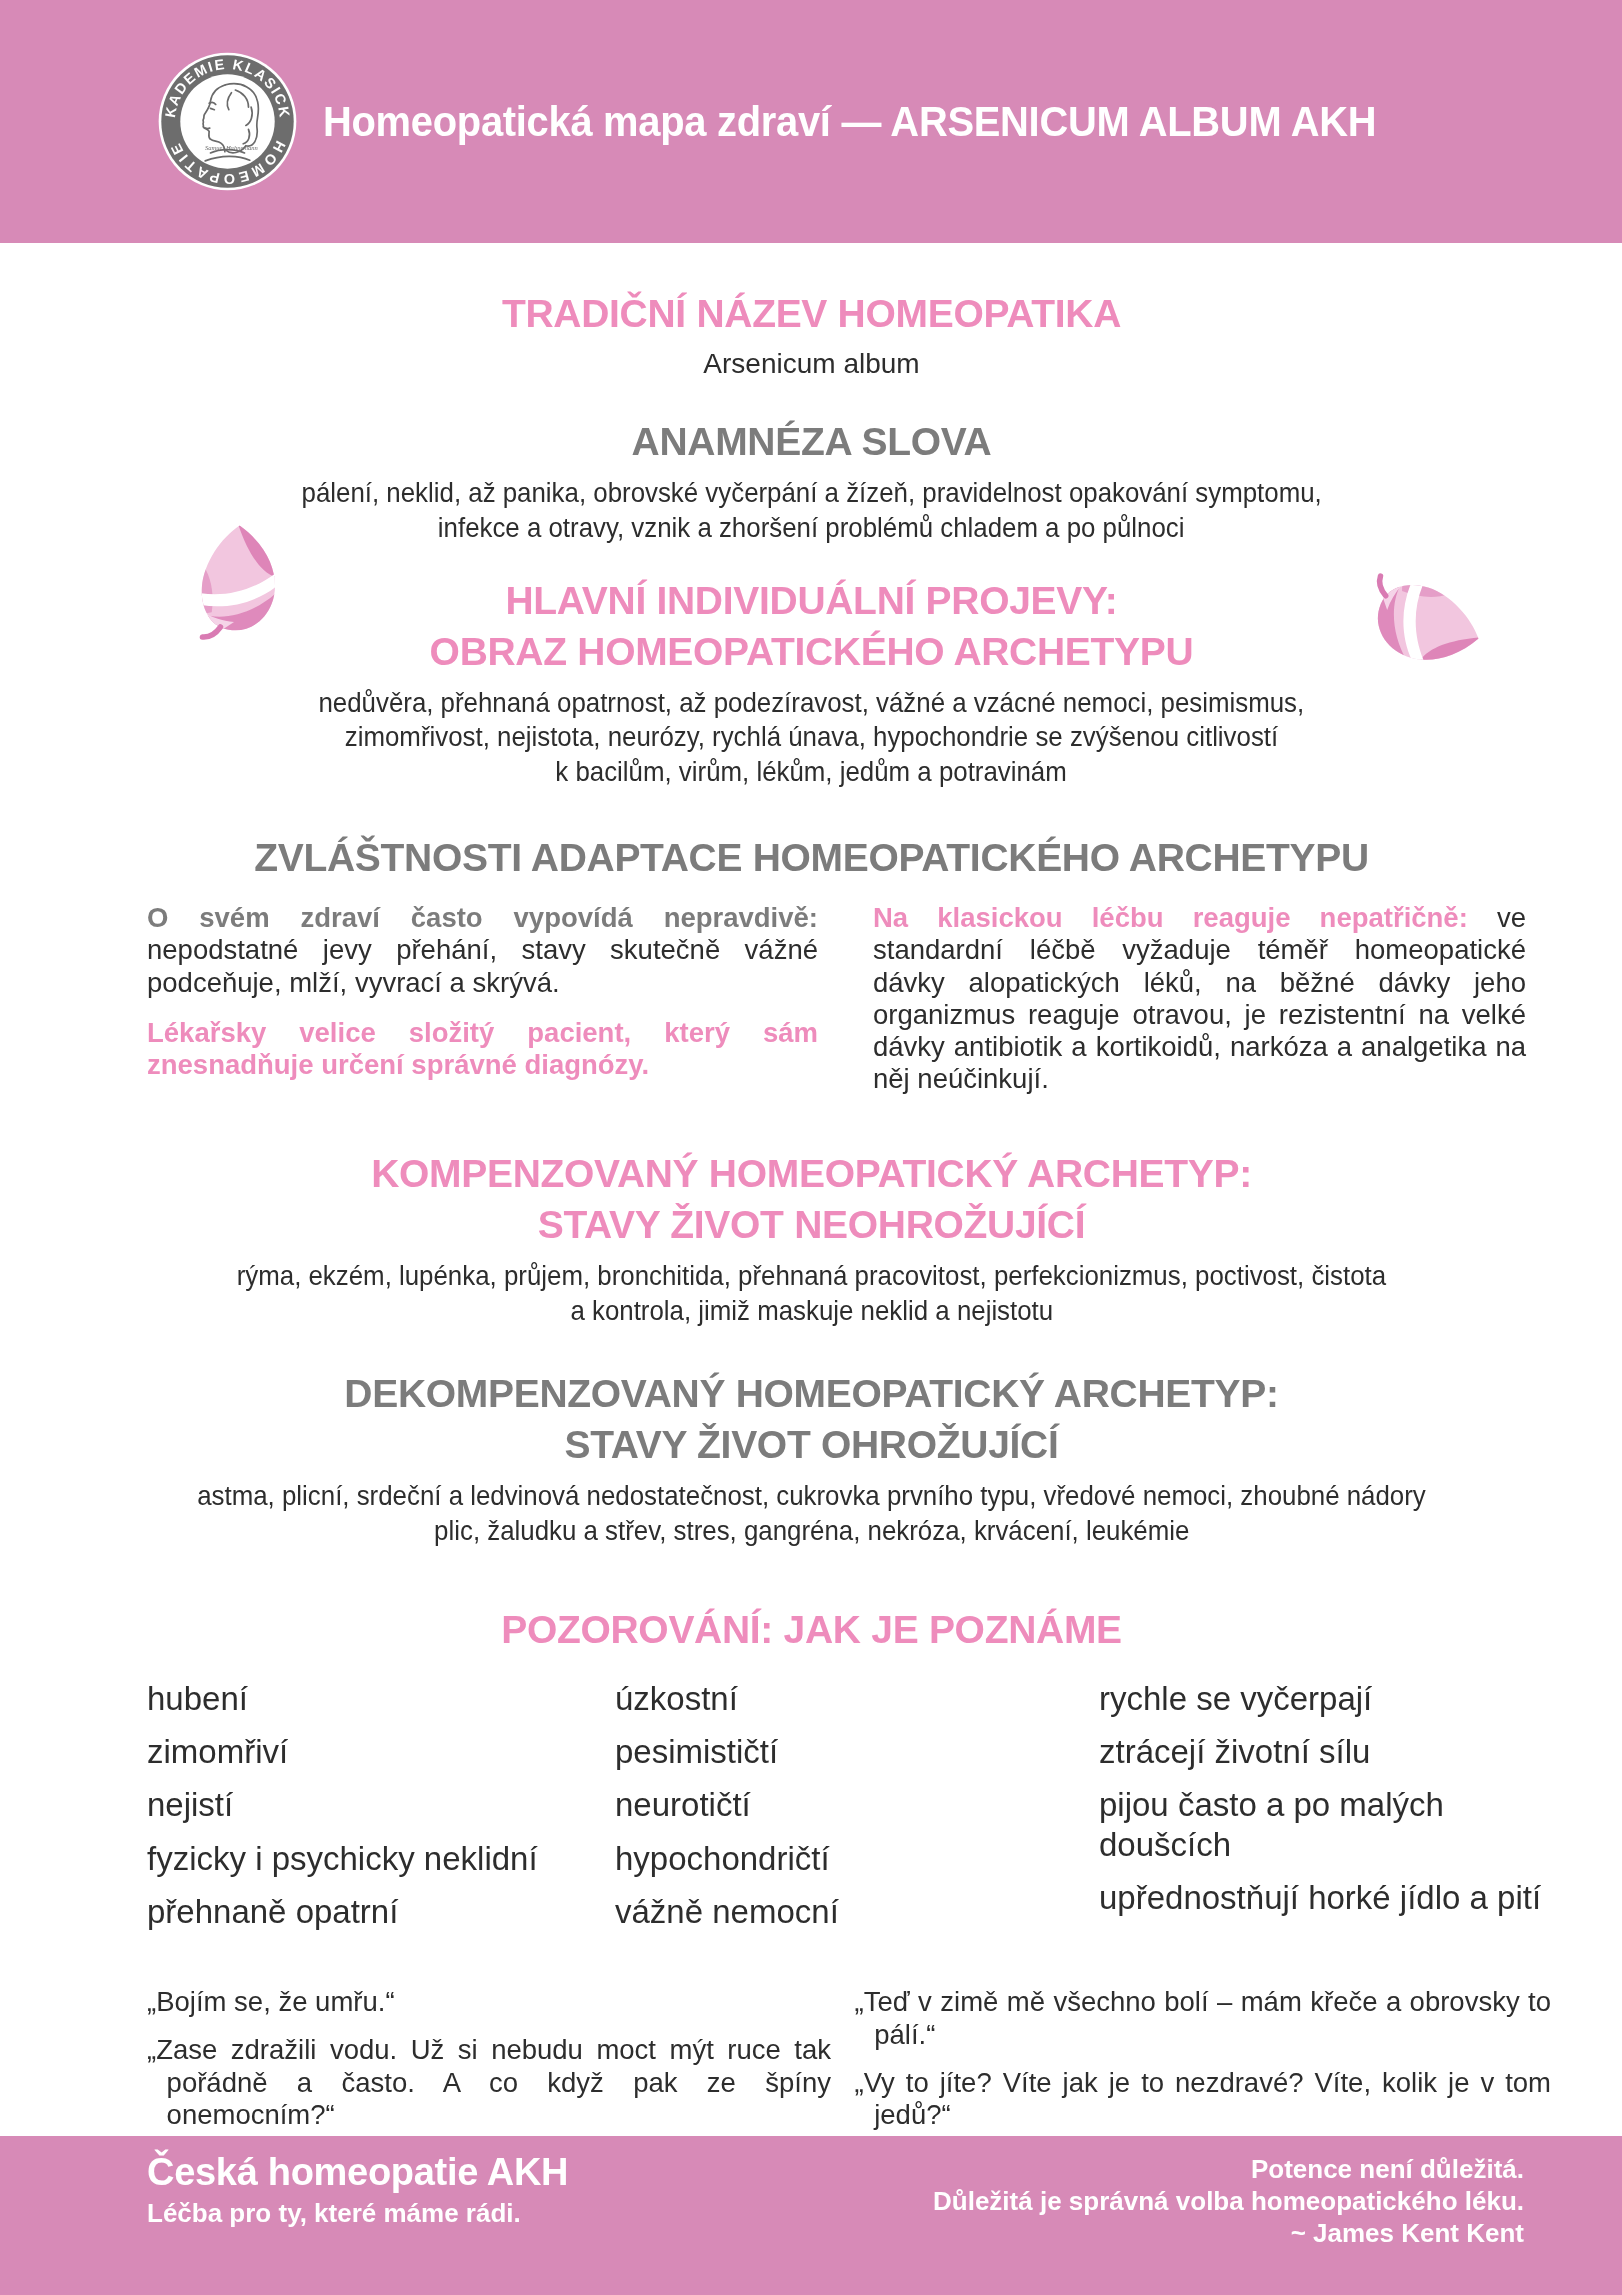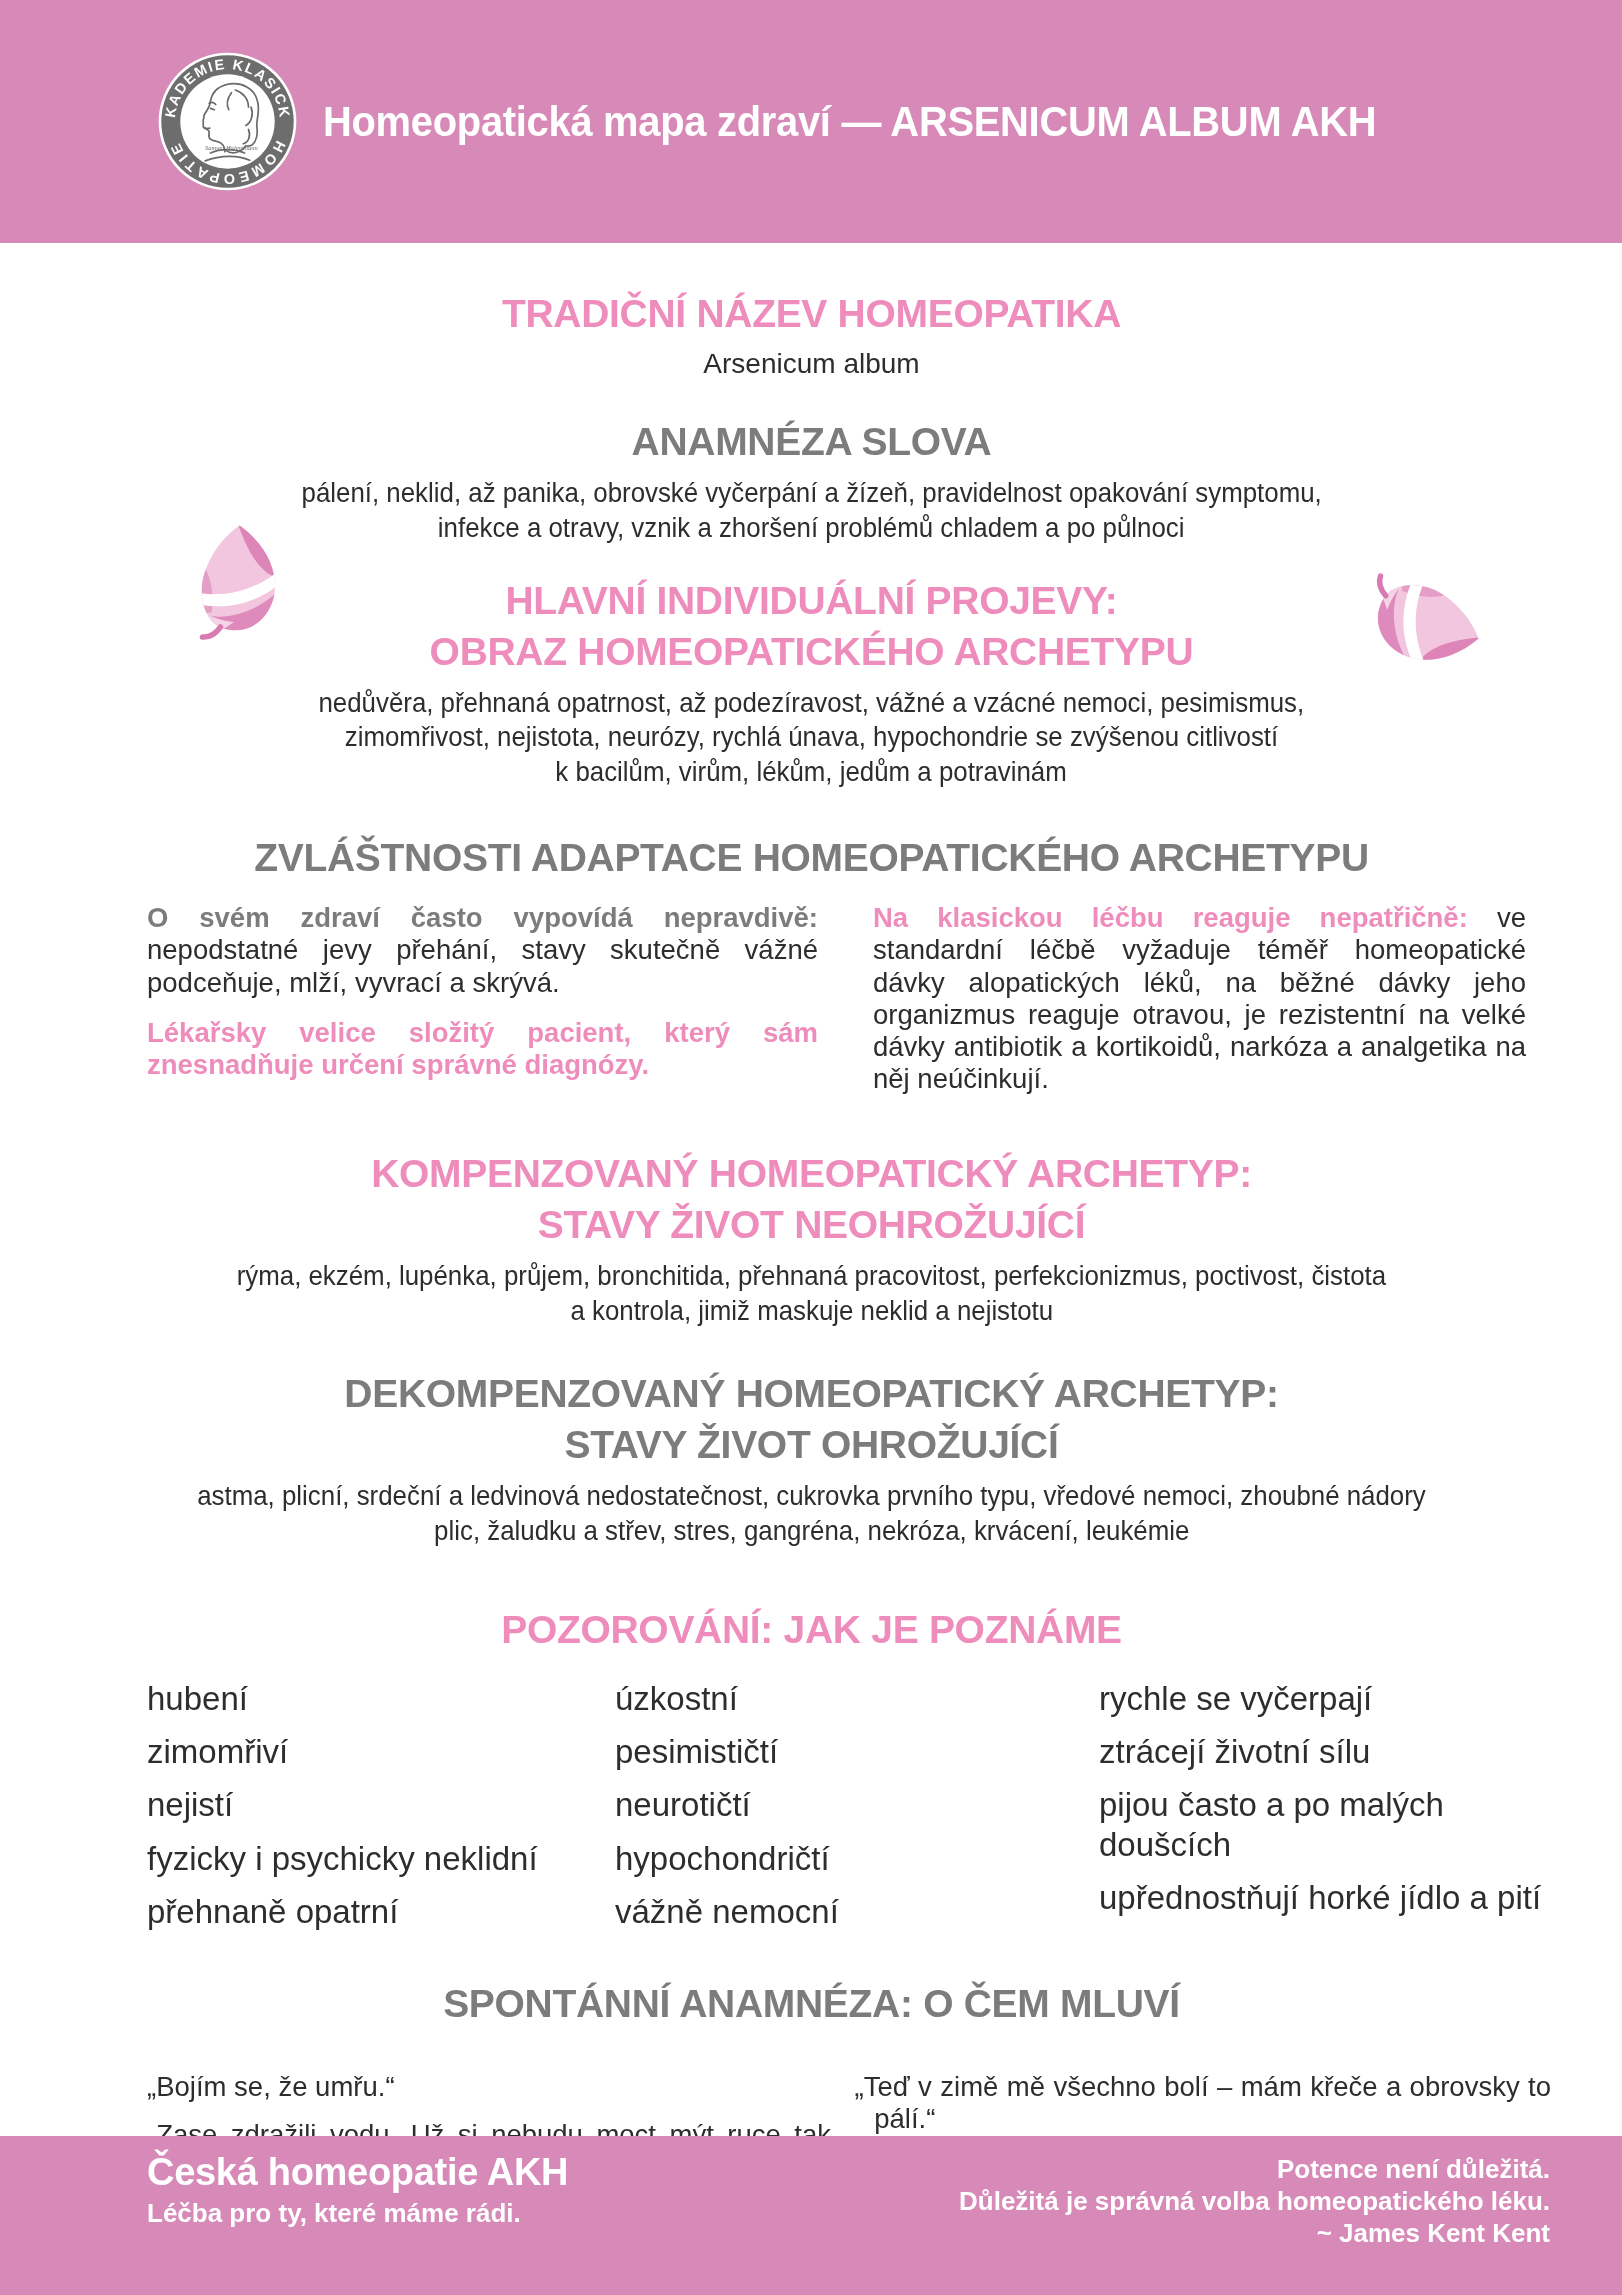--- a/index.html
+++ b/index.html
@@ -72,21 +72,21 @@
   .quote{margin-bottom:15.7px;padding-left:19.6px;text-indent:-19.6px;text-align:justify;}
 
   
   .leaf{position:absolute;}
   .leaf-left{left:187px;top:518px;width:99px;height:124px;}
   .leaf-right{left:1378px;top:561px;width:98px;height:123px;transform:rotate(104deg);transform-origin:center;}
 
   
   .footer{position:absolute;left:0;right:0;bottom:0;height:159px;background:var(--band);
     color:#fff;display:flex;justify-content:space-between;align-items:flex-start;
-    padding:17px 73px 0 147px;font-weight:bold;}
+    padding:17px 99px 0 147px;font-weight:bold;}
   .f-brand{font-size:38px;line-height:1.05;letter-spacing:-0.3px;}
   .f-tag{font-size:26px;margin-top:5.2px;}
   .f-right{text-align:right;font-size:26px;line-height:1.24;}
 </style>
 </head>
 <body>
 
 <div class="page">
 
   <header class="banner">
@@ -225,23 +225,20 @@
       <div class="obs-col3">
         <div class="obs-item">rychle se vyčerpají</div>
         <div class="obs-item">ztrácejí životní sílu</div>
         <div class="obs-item">pijou často a po malých doušcích</div>
         <div class="obs-item">upřednostňují horké jídlo a pití</div>
       </div>
     </div>
   </section>
 
   <section>
-    <h2 id="anamneza" class="h-gray">
-      <span>SPONTÁNNÍ ANAMNÉZA: O ČEM MLUVÍ</span>
-    </h2>
     <div class="quotes">
       <div class="q-col">
         <p class="quote">„Bojím se, že umřu.“</p>
         <p class="quote">„Zase zdražili vodu. Už si nebudu moct mýt ruce tak pořádně a často. A co když pak ze špíny onemocním?“</p>
         <p class="quote">„Viděli jste v televizi tu zprávu, že našli v supermarketu plíseň v pečivu?“</p>
       </div>
       <div class="q-col">
         <p class="quote">„Teď v zimě mě všechno bolí – mám křeče a obrovsky to pálí.“</p>
         <p class="quote">„Vy to jíte? Víte jak je to nezdravé? Víte, kolik je v tom jedů?“</p>
         <p class="quote">„Ani vám nebudu povídat, jaké nemoci mám – myslím, že všechny, co jsou.“</p>

